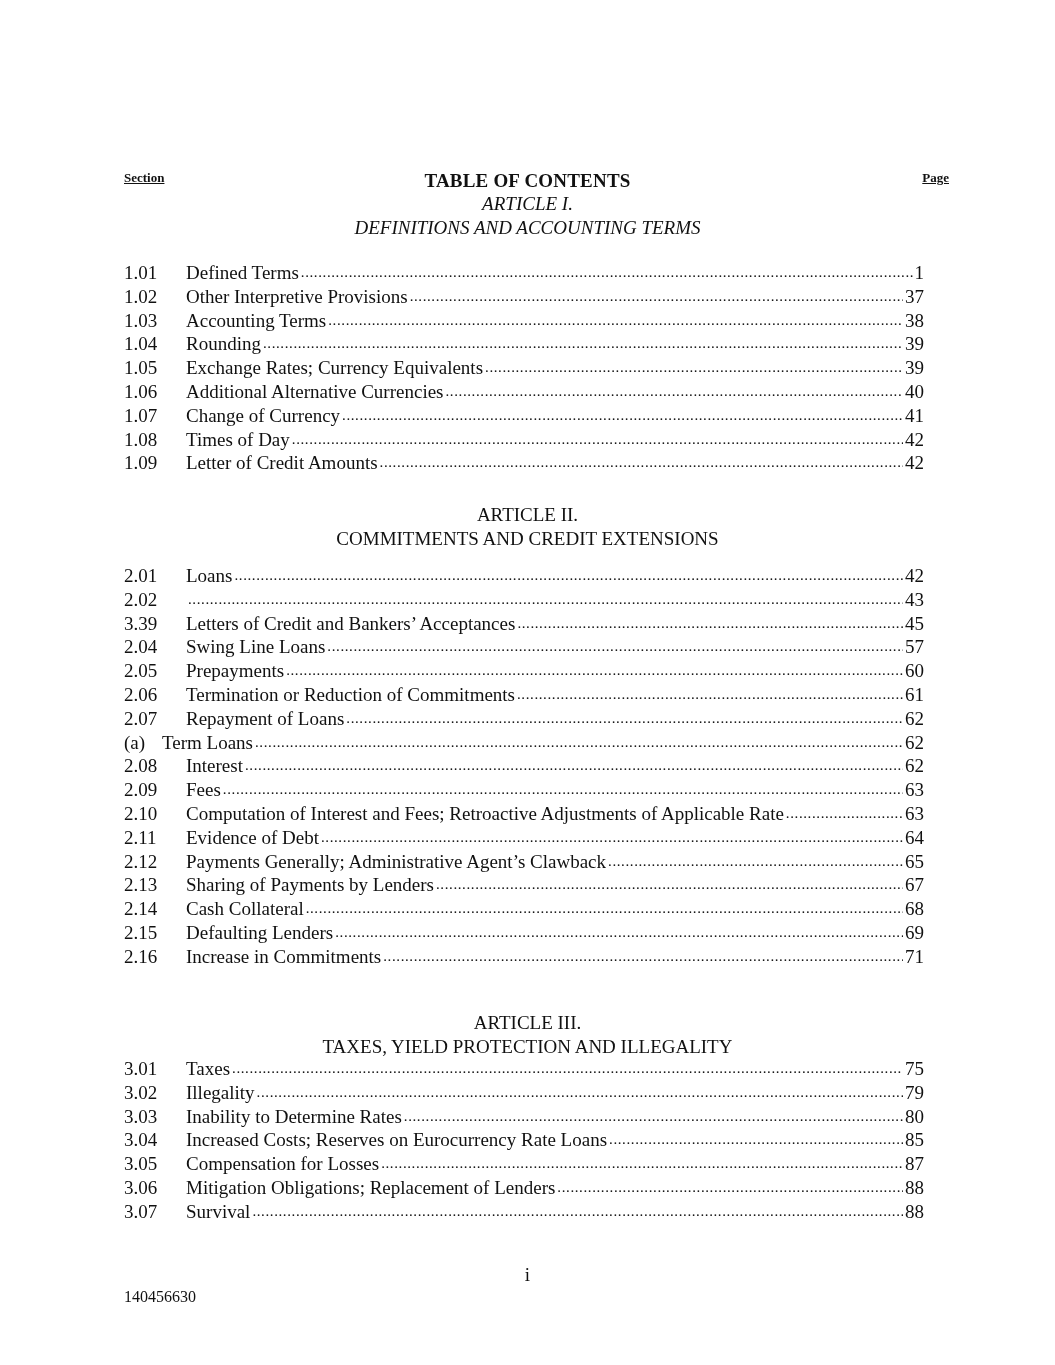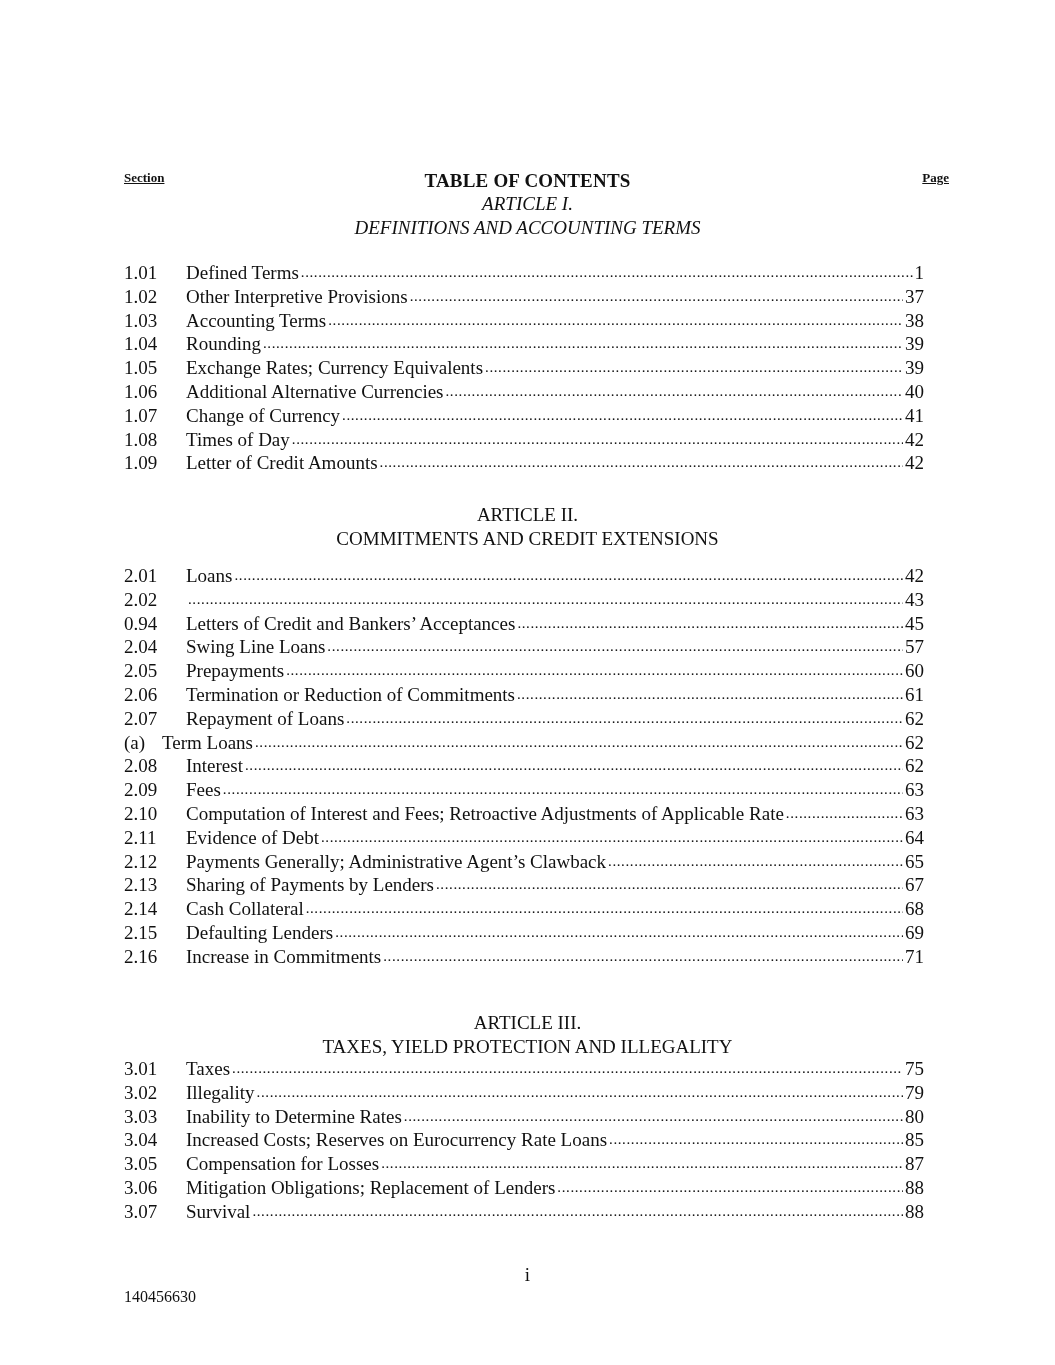--- a/index.html
+++ b/index.html
@@ -126,21 +126,21 @@
         <span class="label">Loans</span>
         <span class="dots"></span>
         <span class="pg">42</span>
       </div>
     <div class="row">
         <span class="num">2.02</span>
         <span class="dots"></span>
         <span class="pg">43</span>
       </div>
     <div class="row">
-        <span class="num">0.94</span>
+        <span class="num">3.39</span>
         <span class="label">Letters of Credit and Bankers’ Acceptances</span>
         <span class="dots"></span>
         <span class="pg">45</span>
       </div>
     <div class="row">
         <span class="num">2.04</span>
         <span class="label">Swing Line Loans</span>
         <span class="dots"></span>
         <span class="pg">57</span>
       </div>

